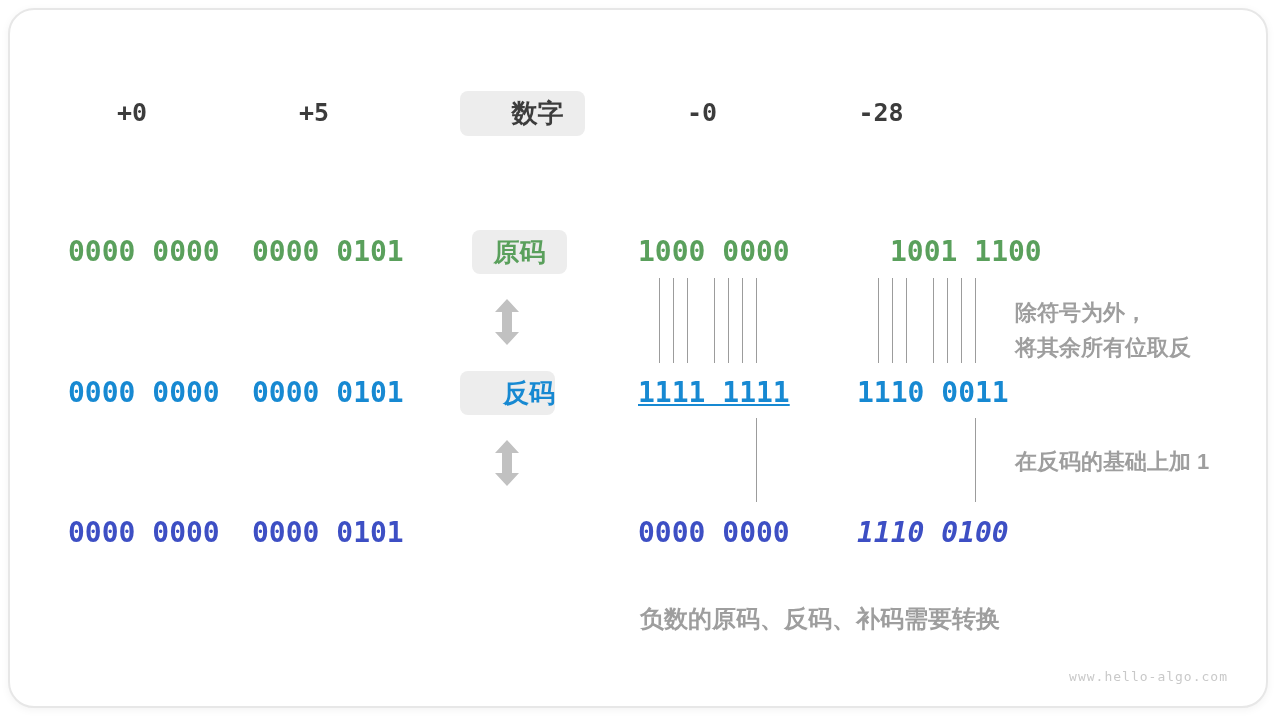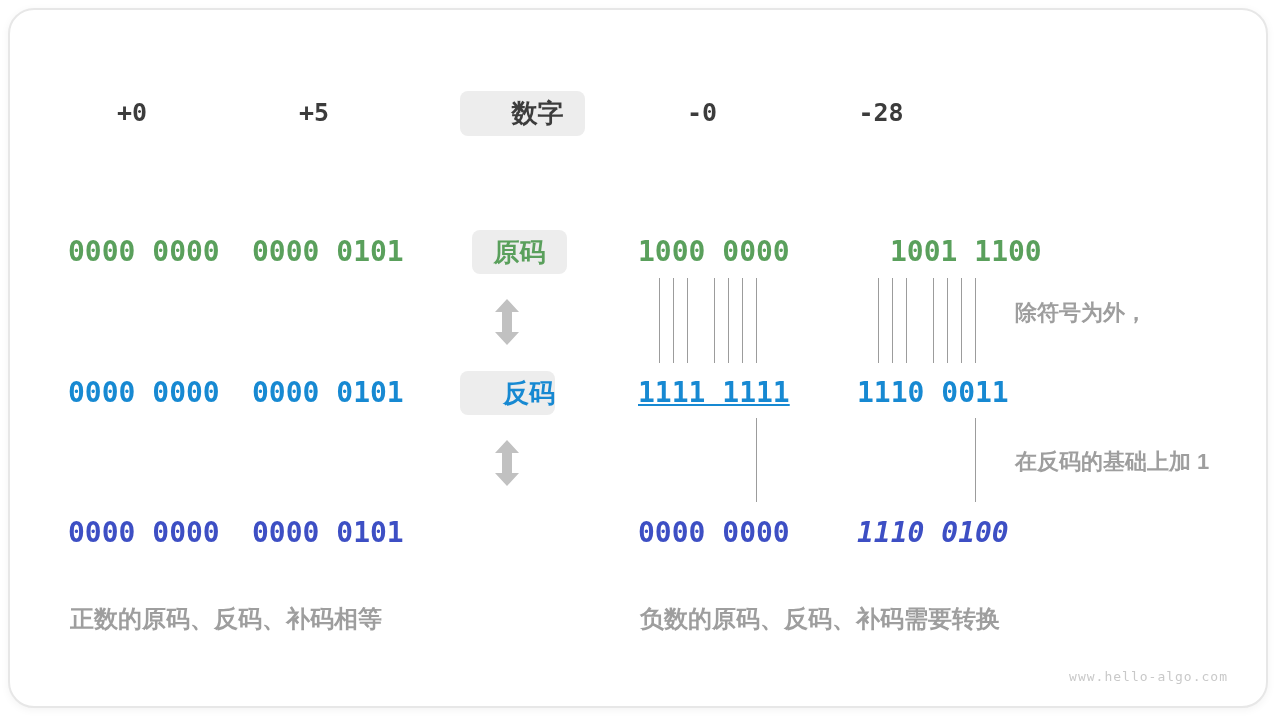--- a/index.html
+++ b/index.html
@@ -94,20 +94,21 @@
   </div>
 
   <div class="abs arrow" style="left:483px;top:289px;">
     <svg width="28" height="46" viewBox="0 0 24 46">
       <path d="M12 0 L24 13 L17 13 L17 33 L24 33 L12 46 L0 33 L7 33 L7 13 L0 13 Z" fill="#c1c1c1"></path>
     </svg>
   </div>
 
   <div class="abs note" style="left:1005px;top:285px;">
     <div>除符号为外，</div>
+    <div>将其余所有位取反</div>
   </div>
 
   <div class="abs bin c-blue" style="left:58px;top:369px;">0000 0000</div>
   <div class="abs bin c-blue" style="left:242px;top:369px;">0000 0101</div>
   <div class="abs tagbox c-blue" style="left:450px;top:361px;justify-content:flex-end;">
     <span>反码</span>
   </div>
   <div class="abs bin c-blue" style="left:628px;top:369px;text-decoration:underline;">1111 1111</div>
   <div class="abs bin c-blue" style="left:847px;top:369px;">1110 0011</div>
 
@@ -124,18 +125,17 @@
     </svg>
   </div>
 
   <div class="abs note" style="left:1005px;top:438px;line-height:28px;">在反码的基础上加 1</div>
 
   <div class="abs bin c-indigo" style="left:58px;top:509px;">0000 0000</div>
   <div class="abs bin c-indigo" style="left:242px;top:509px;">0000 0101</div>
   <div class="abs bin c-indigo" style="left:628px;top:509px;">0000 0000</div>
   <div class="abs bin c-indigo" style="left:847px;top:509px;font-style:italic;">1110 0100</div>
 
-  <div class="abs caption" style="left:60px;top:594px;">正数的原码、反码、补码相等</div>
   <div class="abs caption" style="left:630px;top:594px;">负数的原码、反码、补码需要转换</div>
 
   <div class="abs footer" style="right:38px;bottom:22px;">www.hello-algo.com</div>
 
 </div>
 
 </body></html>

